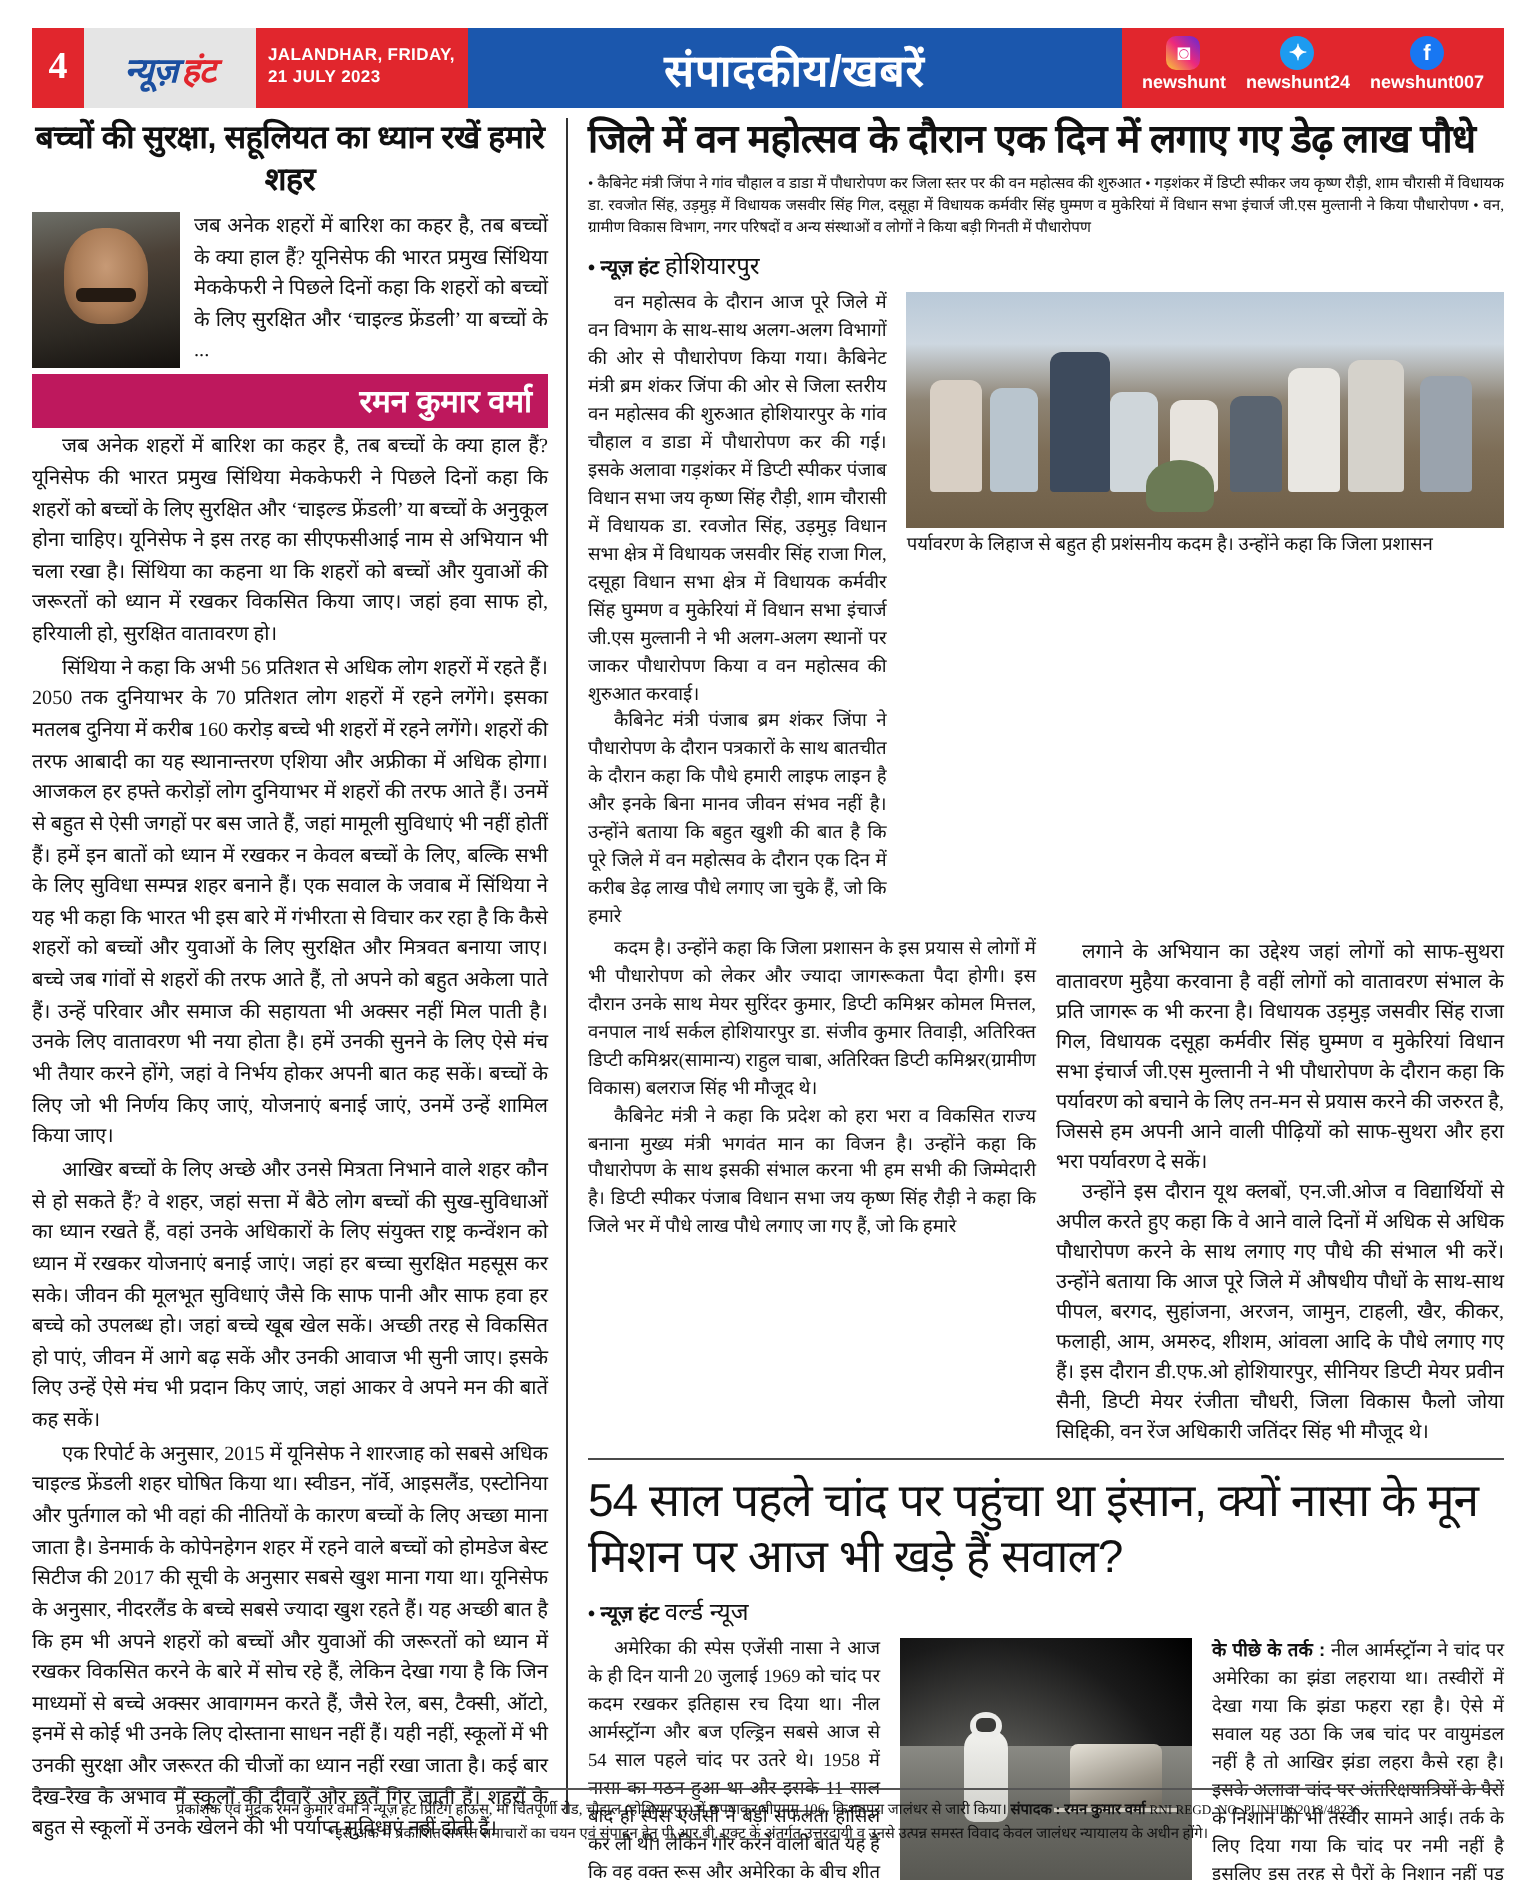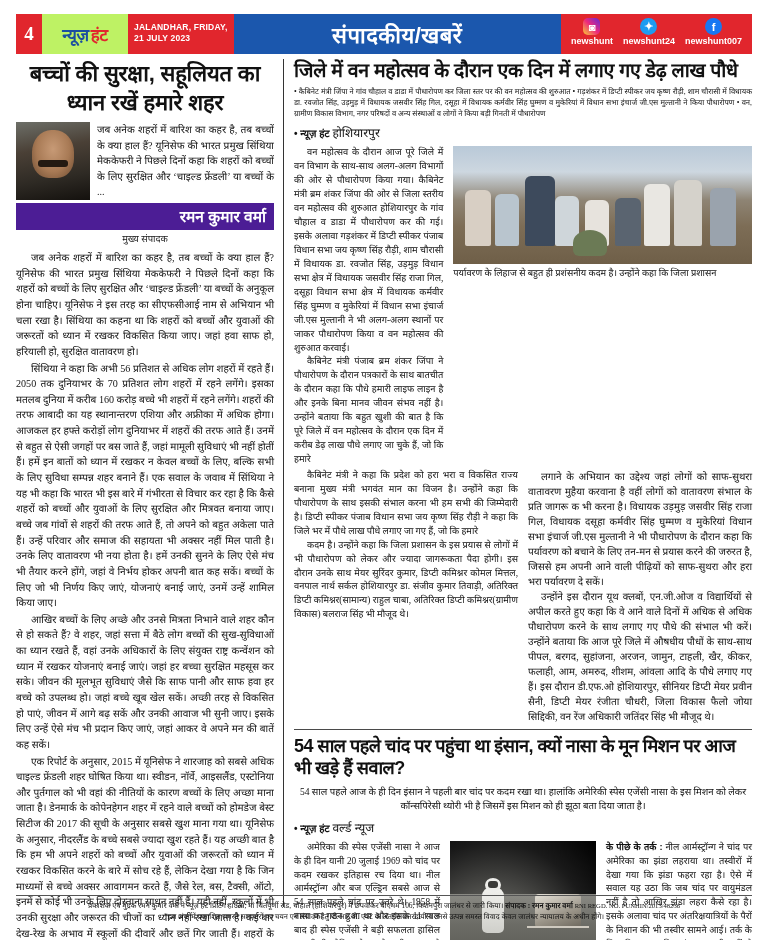--- a/index.html
+++ b/index.html
@@ -33,26 +33,27 @@
     color: #fff;
     width: 26px;
     display: flex;
     align-items: center;
     justify-content: center;
     font-family: "Liberation Serif", serif;
     font-weight: bold;
     font-size: 19px;
   }
   .mh-logo {
-    background: #bef264;
+    background: #e5e5e5;
     padding: 0 5px;
     display: flex;
     align-items: center;
     justify-content: center;
     min-width: 86px;
+    font-style: italic;
   }
   .mh-logo-inner {
     display: flex;
     align-items: center;
     gap: 2px;
     font-family: "Liberation Sans", sans-serif;
     font-weight: bold;
     font-size: 17px;
     letter-spacing: -0.3px;
   }
@@ -125,21 +126,21 @@
   }
   .col-right {
     flex: 1;
     padding-left: 10px;
   }
 
   
   .edit-head {
     font-family: "Liberation Sans", sans-serif;
     font-weight: bold;
-    font-size: 22px;
+    font-size: 16px;
     line-height: 1.32;
     text-align: center;
     letter-spacing: -0.2px;
     margin-bottom: 5px;
   }
   .edit-intro-wrap {
     display: flex;
     gap: 7px;
     margin-bottom: 3px;
   }
@@ -163,21 +164,21 @@
     border-radius: 3px;
     background: #241a12;
   }
   .edit-intro {
     font-size: 10.2px;
     line-height: 1.52;
     text-align: justify;
     font-family: "Liberation Serif", serif;
   }
   .byline-bar {
-    background: #4c1d95;
+    background: #be185d;
     color: #fff;
     text-align: right;
     font-family: "Liberation Sans", sans-serif;
     font-weight: bold;
     font-size: 15.5px;
     padding: 2px 8px 3px 8px;
     margin-bottom: 2px;
   }
   .byline-role {
     text-align: center;
@@ -276,22 +277,22 @@
     font-size: 9.3px;
     line-height: 1.48;
     text-align: justify;
     font-family: "Liberation Serif", serif;
   }
 
   .rule-thin { border-top: 1px solid #4a4a4a; margin: 5px 0 6px 0; }
 
   .art-head2 {
     font-family: "Liberation Sans", sans-serif;
-    font-weight: bold;
-    font-size: 18px;
+    font-weight: normal;
+    font-size: 23px;
     line-height: 1.22;
     letter-spacing: -0.5px;
     text-align: left;
     margin-bottom: 5px;
   }
   .art-sub2 {
     font-size: 9.6px;
     line-height: 1.45;
     text-align: center;
     font-family: "Liberation Serif", serif;
@@ -355,21 +356,20 @@
 
     <div class="col-left">
       <div class="edit-head">बच्चों की सुरक्षा, सहूलियत का ध्यान रखें हमारे शहर</div>
 
       <div class="edit-intro-wrap">
         <div class="edit-photo"></div>
         <div class="edit-intro">जब अनेक शहरों में बारिश का कहर है, तब बच्चों के क्या हाल हैं? यूनिसेफ की भारत प्रमुख सिंथिया मेककेफरी ने पिछले दिनों कहा कि शहरों को बच्चों के लिए सुरक्षित और ‘चाइल्ड फ्रेंडली’ या बच्चों के ...</div>
       </div>
 
       <div class="byline-bar">रमन कुमार वर्मा</div>
-      <div class="byline-role">मुख्य संपादक</div>
 
       <div class="edit-body">
         <p>जब अनेक शहरों में बारिश का कहर है, तब बच्चों के क्या हाल हैं? यूनिसेफ की भारत प्रमुख सिंथिया मेककेफरी ने पिछले दिनों कहा कि शहरों को बच्चों के लिए सुरक्षित और ‘चाइल्ड फ्रेंडली’ या बच्चों के अनुकूल होना चाहिए। यूनिसेफ ने इस तरह का सीएफसीआई नाम से अभियान भी चला रखा है। सिंथिया का कहना था कि शहरों को बच्चों और युवाओं की जरूरतों को ध्यान में रखकर विकसित किया जाए। जहां हवा साफ हो, हरियाली हो, सुरक्षित वातावरण हो।</p>
         <p>सिंथिया ने कहा कि अभी 56 प्रतिशत से अधिक लोग शहरों में रहते हैं। 2050 तक दुनियाभर के 70 प्रतिशत लोग शहरों में रहने लगेंगे। इसका मतलब दुनिया में करीब 160 करोड़ बच्चे भी शहरों में रहने लगेंगे। शहरों की तरफ आबादी का यह स्थानान्तरण एशिया और अफ्रीका में अधिक होगा। आजकल हर हफ्ते करोड़ों लोग दुनियाभर में शहरों की तरफ आते हैं। उनमें से बहुत से ऐसी जगहों पर बस जाते हैं, जहां मामूली सुविधाएं भी नहीं होतीं हैं। हमें इन बातों को ध्यान में रखकर न केवल बच्चों के लिए, बल्कि सभी के लिए सुविधा सम्पन्न शहर बनाने हैं। एक सवाल के जवाब में सिंथिया ने यह भी कहा कि भारत भी इस बारे में गंभीरता से विचार कर रहा है कि कैसे शहरों को बच्चों और युवाओं के लिए सुरक्षित और मित्रवत बनाया जाए। बच्चे जब गांवों से शहरों की तरफ आते हैं, तो अपने को बहुत अकेला पाते हैं। उन्हें परिवार और समाज की सहायता भी अक्सर नहीं मिल पाती है। उनके लिए वातावरण भी नया होता है। हमें उनकी सुनने के लिए ऐसे मंच भी तैयार करने होंगे, जहां वे निर्भय होकर अपनी बात कह सकें। बच्चों के लिए जो भी निर्णय किए जाएं, योजनाएं बनाई जाएं, उनमें उन्हें शामिल किया जाए।</p>
         <p>आखिर बच्चों के लिए अच्छे और उनसे मित्रता निभाने वाले शहर कौन से हो सकते हैं? वे शहर, जहां सत्ता में बैठे लोग बच्चों की सुख-सुविधाओं का ध्यान रखते हैं, वहां उनके अधिकारों के लिए संयुक्त राष्ट्र कन्वेंशन को ध्यान में रखकर योजनाएं बनाई जाएं। जहां हर बच्चा सुरक्षित महसूस कर सके। जीवन की मूलभूत सुविधाएं जैसे कि साफ पानी और साफ हवा हर बच्चे को उपलब्ध हो। जहां बच्चे खूब खेल सकें। अच्छी तरह से विकसित हो पाएं, जीवन में आगे बढ़ सकें और उनकी आवाज भी सुनी जाए। इसके लिए उन्हें ऐसे मंच भी प्रदान किए जाएं, जहां आकर वे अपने मन की बातें कह सकें।</p>
         <p>एक रिपोर्ट के अनुसार, 2015 में यूनिसेफ ने शारजाह को सबसे अधिक चाइल्ड फ्रेंडली शहर घोषित किया था। स्वीडन, नॉर्वे, आइसलैंड, एस्टोनिया और पुर्तगाल को भी वहां की नीतियों के कारण बच्चों के लिए अच्छा माना जाता है। डेनमार्क के कोपेनहेगन शहर में रहने वाले बच्चों को होमडेज बेस्ट सिटीज की 2017 की सूची के अनुसार सबसे खुश माना गया था। यूनिसेफ के अनुसार, नीदरलैंड के बच्चे सबसे ज्यादा खुश रहते हैं। यह अच्छी बात है कि हम भी अपने शहरों को बच्चों और युवाओं की जरूरतों को ध्यान में रखकर विकसित करने के बारे में सोच रहे हैं, लेकिन देखा गया है कि जिन माध्यमों से बच्चे अक्सर आवागमन करते हैं, जैसे रेल, बस, टैक्सी, ऑटो, इनमें से कोई भी उनके लिए दोस्ताना साधन नहीं हैं। यही नहीं, स्कूलों में भी उनकी सुरक्षा और जरूरत की चीजों का ध्यान नहीं रखा जाता है। कई बार देख-रेख के अभाव में स्कूलों की दीवारें और छतें गिर जाती हैं। शहरों के बहुत से स्कूलों में उनके खेलने की भी पर्याप्त सुविधाएं नहीं होती हैं।</p>
 
       </div>
     </div>
 
@@ -406,35 +406,34 @@
               <div class="pn-person" style="left:74%; width:28px; height:66px; background:#d5d2cb;"></div>
               <div class="pn-person" style="left:86%; width:26px; height:58px; background:#9aa3ad;"></div>
               <div class="pn-person" style="left:40%; bottom:8px; width:34px; height:26px; background:#6b7a55; border-radius:50% 50% 6px 6px;"></div>
             </div>
             <div class="photo-cap">पर्यावरण के लिहाज से बहुत ही प्रशंसनीय कदम है। उन्होंने कहा कि जिला प्रशासन</div>
           </div>
         </div>
 
         <div style="display:flex; gap:10px; margin-top:2px;">
           <div style="flex:1; font-size:9.3px; line-height:1.5; text-align:justify;">
+            <p style="text-indent:13px;">कदम है। उन्होंने कहा कि जिला प्रशासन के इस प्रयास से लोगों में भी पौधारोपण को लेकर और ज्यादा जागरूकता पैदा होगी। इस दौरान उनके साथ मेयर सुरिंदर कुमार, डिप्टी कमिश्नर कोमल मित्तल, वनपाल नार्थ सर्कल होशियारपुर डा. संजीव कुमार तिवाड़ी, अतिरिक्त डिप्टी कमिश्नर(सामान्य) राहुल चाबा, अतिरिक्त डिप्टी कमिश्नर(ग्रामीण विकास) बलराज सिंह भी मौजूद थे।</p>
             <p style="text-indent:13px;">कैबिनेट मंत्री ने कहा कि प्रदेश को हरा भरा व विकसित राज्य बनाना मुख्य मंत्री भगवंत मान का विजन है। उन्होंने कहा कि पौधारोपण के साथ इसकी संभाल करना भी हम सभी की जिम्मेदारी है। डिप्टी स्पीकर पंजाब विधान सभा जय कृष्ण सिंह रौड़ी ने कहा कि जिले भर में पौधे लाख पौधे लगाए जा गए हैं, जो कि हमारे</p>
-            <p style="text-indent:13px;">कदम है। उन्होंने कहा कि जिला प्रशासन के इस प्रयास से लोगों में भी पौधारोपण को लेकर और ज्यादा जागरूकता पैदा होगी। इस दौरान उनके साथ मेयर सुरिंदर कुमार, डिप्टी कमिश्नर कोमल मित्तल, वनपाल नार्थ सर्कल होशियारपुर डा. संजीव कुमार तिवाड़ी, अतिरिक्त डिप्टी कमिश्नर(सामान्य) राहुल चाबा, अतिरिक्त डिप्टी कमिश्नर(ग्रामीण विकास) बलराज सिंह भी मौजूद थे।</p>
           </div>
           <div style="flex:1; font-size:10px; line-height:1.5; text-align:justify;">
             <p style="text-indent:13px;">लगाने के अभियान का उद्देश्य जहां लोगों को साफ-सुथरा वातावरण मुहैया करवाना है वहीं लोगों को वातावरण संभाल के प्रति जागरू क भी करना है। विधायक उड़मुड़ जसवीर सिंह राजा गिल, विधायक दसूहा कर्मवीर सिंह घुम्मण व मुकेरियां विधान सभा इंचार्ज जी.एस मुल्तानी ने भी पौधारोपण के दौरान कहा कि पर्यावरण को बचाने के लिए तन-मन से प्रयास करने की जरुरत है, जिससे हम अपनी आने वाली पीढ़ियों को साफ-सुथरा और हरा भरा पर्यावरण दे सकें।</p>
             <p style="text-indent:13px;">उन्होंने इस दौरान यूथ क्लबों, एन.जी.ओज व विद्यार्थियों से अपील करते हुए कहा कि वे आने वाले दिनों में अधिक से अधिक पौधारोपण करने के साथ लगाए गए पौधे की संभाल भी करें। उन्होंने बताया कि आज पूरे जिले में औषधीय पौधों के साथ-साथ पीपल, बरगद, सुहांजना, अरजन, जामुन, टाहली, खैर, कीकर, फलाही, आम, अमरुद, शीशम, आंवला आदि के पौधे लगाए गए हैं। इस दौरान डी.एफ.ओ होशियारपुर, सीनियर डिप्टी मेयर प्रवीन सैनी, डिप्टी मेयर रंजीता चौधरी, जिला विकास फैलो जोया सिद्दिकी, वन रेंज अधिकारी जतिंदर सिंह भी मौजूद थे।</p>
           </div>
         </div>
       </div>
 
       <div class="rule-thin"></div>
 
       <div>
         <div class="art-head2">54 साल पहले चांद पर पहुंचा था इंसान, क्यों नासा के मून मिशन पर आज भी खड़े हैं सवाल?</div>
-        <div class="art-sub2">54 साल पहले आज के ही दिन इंसान ने पहली बार चांद पर कदम रखा था। हालांकि अमेरिकी स्पेस एजेंसी नासा के इस मिशन को लेकर कॉन्सपिरेसी थ्योरी भी है जिसमें इस मिशन को ही झूठा बता दिया जाता है।</div>
 
         <div class="art-source">
           <span>•</span>
           <span class="nh">न्यूज़ हंट</span>
           <span class="place">वर्ल्ड न्यूज</span>
         </div>
 
         <div style="display:flex; gap:10px;">
 
           <div style="flex:1; font-size:9.3px; line-height:1.5; text-align:justify;">

